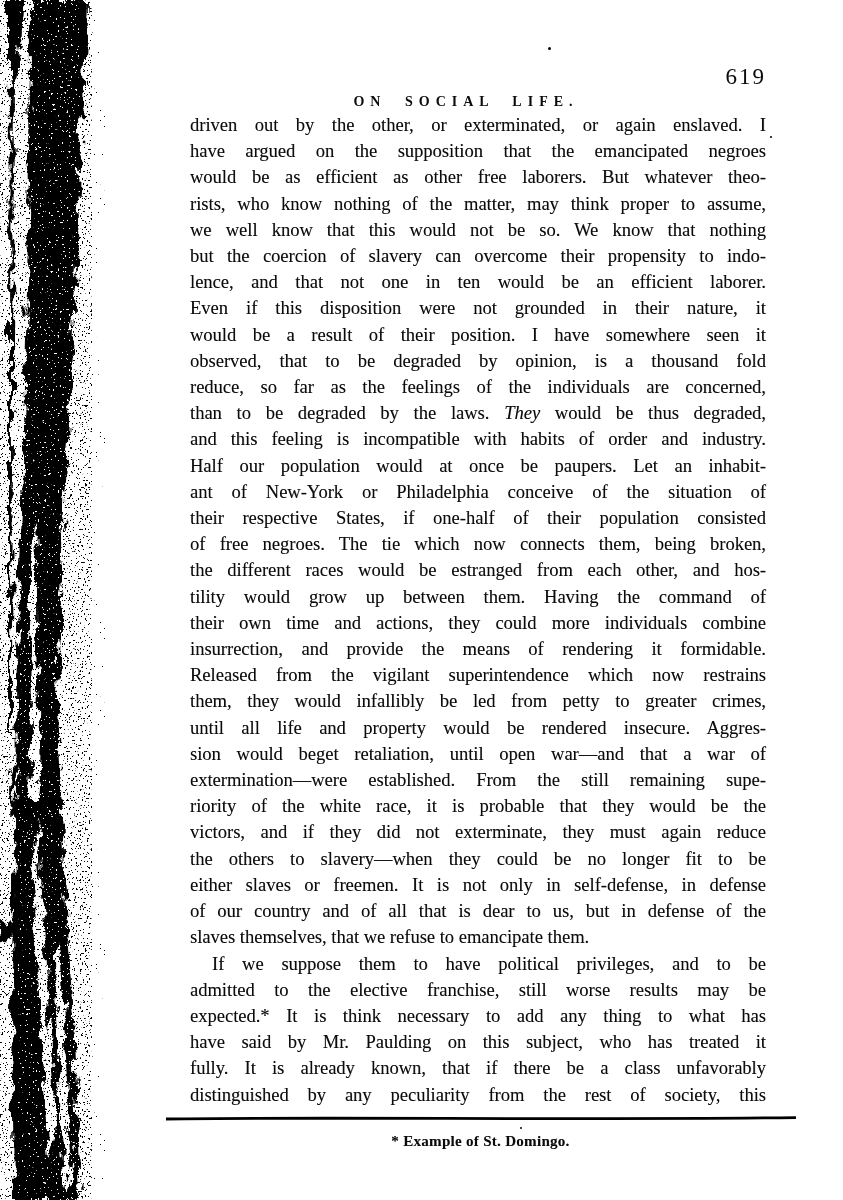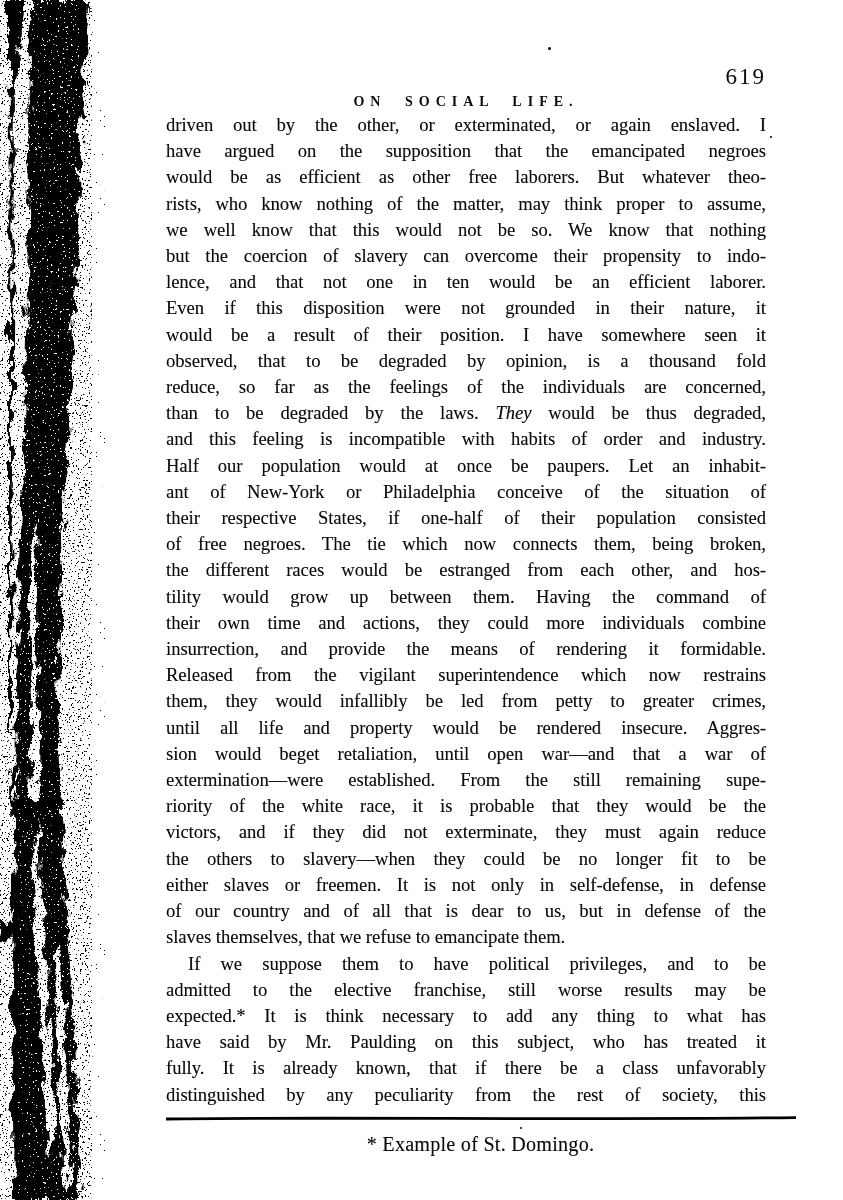--- a/index.html
+++ b/index.html
@@ -20,28 +20,29 @@
   .pagenum{
     position:absolute;left:700px;top:64px;width:66px;
     text-align:right;font-size:23px;letter-spacing:2px;
   }
   .textcol{position:absolute;left:166px;top:112px;width:600px;}
   .tline{
     font-size:18.5px;line-height:26.2px;
     text-align:justify;text-align-last:justify;
     text-justify:inter-word;
     text-shadow:0.3px 0.3px 0 rgba(0,0,0,0.35);
+    margin-left:24px;
   }
   .tline.end{text-align-last:left;}
   .tline.indent{text-indent:22px;}
   .it{font-style:italic;}
   .foot-rule{position:absolute;left:164px;top:1115px;}
   .footnote{
     position:absolute;left:168px;top:1133px;width:625px;
-    text-align:center;font-size:20px;font-weight:400;
+    text-align:center;font-size:15px;font-weight:700;
     letter-spacing:0.3px;
     text-shadow:0.3px 0.3px 0 rgba(0,0,0,0.3);
   }
   .speck{position:absolute;background:#000;border-radius:50%;}
 </style>
 </head>
 <body>
 
 <div class="page">
 

